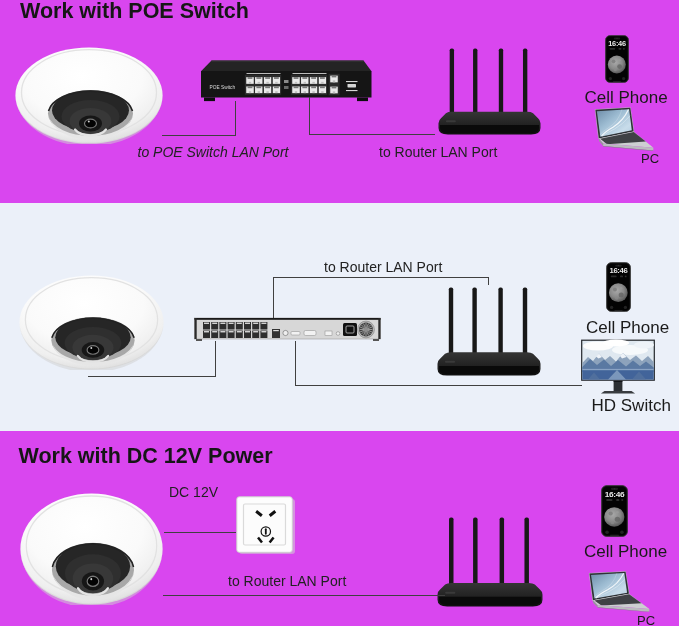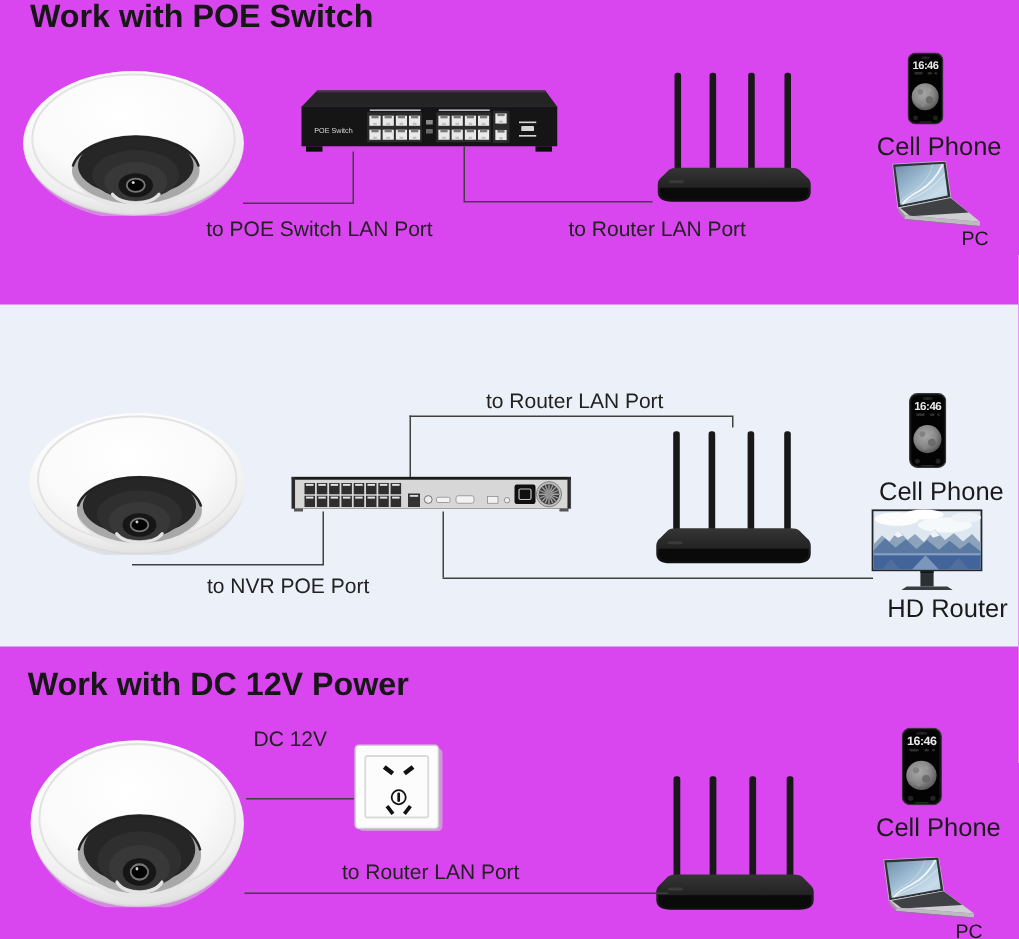--- a/index.html
+++ b/index.html
@@ -169,21 +169,21 @@
   <div class="dlbl" style="left:584.5px;top:87.5px;">Cell Phone</div>
   <svg width="61" height="44" style="left:593px;top:107px;">
       <use href="#laptop"></use>
     </svg>
   <div class="dlbl" style="left:641px;top:150.5px;font-size:13px;">PC</div>
 
   <div class="ln" style="left:162px;top:135px;width:74px;height:1px;"></div>
   <div class="ln" style="left:235px;top:101px;width:1px;height:35px;"></div>
   <div class="ln" style="left:309px;top:97px;width:1px;height:37px;"></div>
   <div class="ln" style="left:309px;top:134px;width:126px;height:1px;"></div>
-  <div class="lbl" style="left:137.5px;top:143.5px;">to POE Switch LAN Port</div>
+  <div class="lbl" style="left:137.5px;top:143.5px;font-style:italic;">to POE Switch LAN Port</div>
   <div class="lbl" style="left:379px;top:143.5px;">to Router LAN Port</div>
 
 
   <svg width="145" height="95" style="left:19px;top:275px;">
       <use href="#camera"></use>
     </svg>
 
   <svg width="187" height="26" style="left:194px;top:316px;" viewBox="0 0 187 26">
     <rect x="0.5" y="2" width="186" height="21" fill="#d7d7d7" stroke="#9a9a9a" stroke-width="0.6"></rect>
     <rect x="0.5" y="2" width="186" height="1.8" fill="#1a1a1a"></rect>
@@ -275,29 +275,28 @@
       <rect x="2.3" y="29.8" width="71.4" height="10.8" fill="#42649a"></rect>
       <rect x="2.3" y="29.8" width="71.4" height="1.4" fill="#8aa3c4"></rect>
       <path d="M28 40.6 l9 -9.5 l9 9.5 Z" fill="#8fa8c6" opacity="0.75"></path>
       <path d="M8 40.6 l6 -7 l6 7 Z" fill="#54729e" opacity="0.8"></path>
       <path d="M52 40.6 l7 -8 l7 8 Z" fill="#54729e" opacity="0.8"></path>
     </g>
     <rect x="33.6" y="41.8" width="8.8" height="10.2" fill="#2c2f33"></rect>
     <rect x="33.6" y="41.8" width="8.8" height="1.1" fill="#101214"></rect>
     <path d="M24.5 52 h27 l3.6 2.4 h-34.2 Z" fill="#393c40"></path>
   </svg>
-  <div class="dlbl" style="left:591.5px;top:395.5px;">HD Router</div>
+  <div class="dlbl" style="left:591.5px;top:395.5px;">HD Switch</div>
 
   <div class="ln" style="left:273px;top:277px;width:215px;height:1px;"></div>
   <div class="ln" style="left:273px;top:277px;width:1px;height:41px;"></div>
   <div class="ln" style="left:488px;top:277px;width:1px;height:8px;"></div>
   <div class="lbl" style="left:324px;top:258.5px;">to Router LAN Port</div>
   <div class="ln" style="left:88px;top:376px;width:128px;height:1px;"></div>
   <div class="ln" style="left:215px;top:341px;width:1px;height:35px;"></div>
-  <div class="lbl" style="left:138px;top:381.5px;">to NVR POE Port</div>
   <div class="ln" style="left:295px;top:341px;width:1px;height:44px;"></div>
   <div class="ln" style="left:295px;top:385px;width:287px;height:1px;"></div>
 
   <div class="title" style="left:18.5px;top:443.5px;">Work with DC 12V Power</div>
 
   <svg width="143" height="112" style="left:20px;top:493px;">
       <use href="#camera"></use>
     </svg>
 
   <svg width="60" height="59" style="left:236px;top:496px;" viewBox="0 0 60 59">

